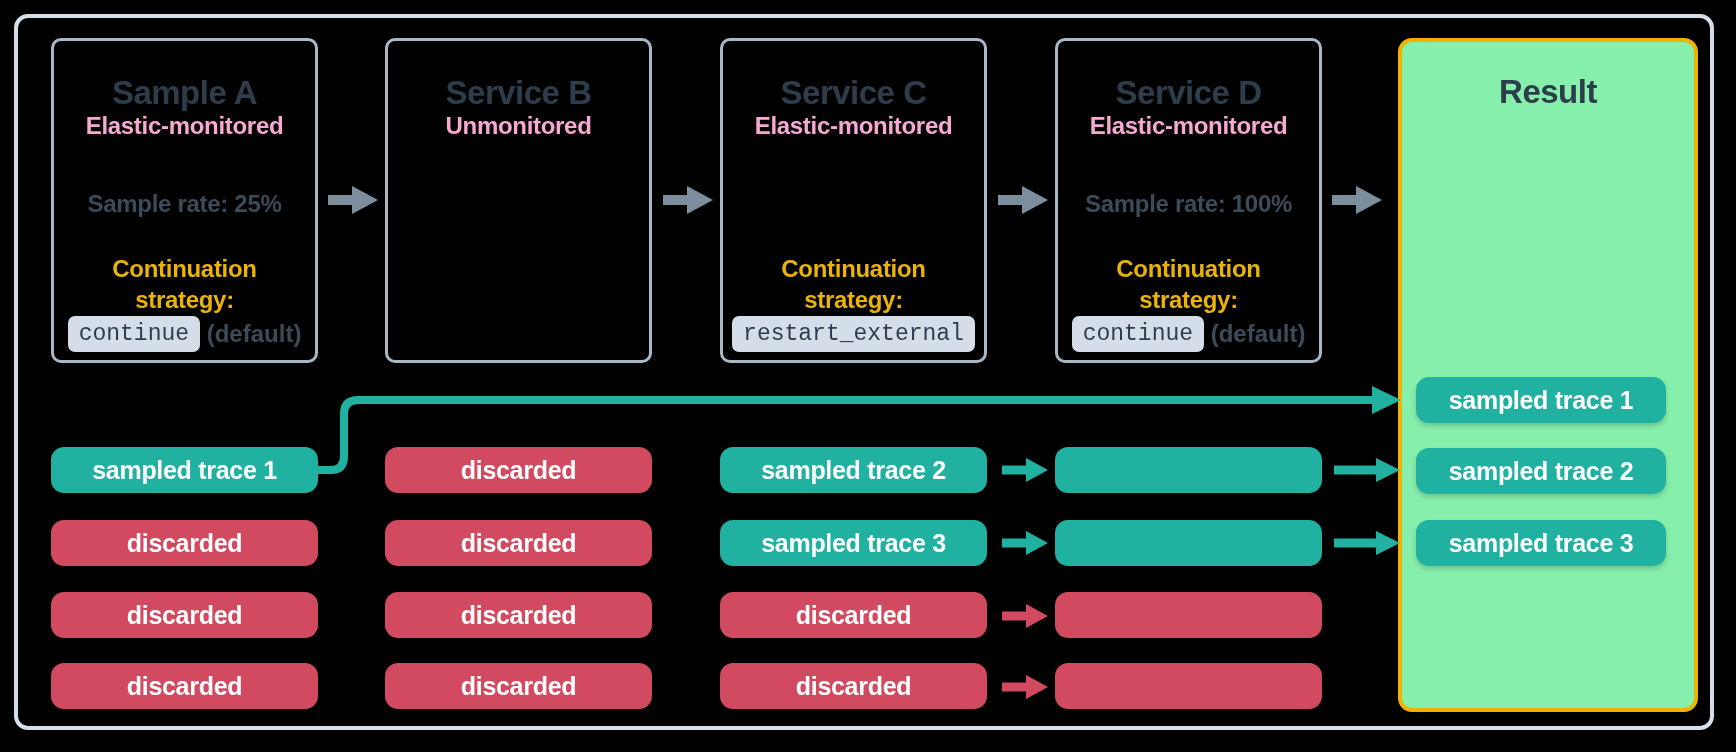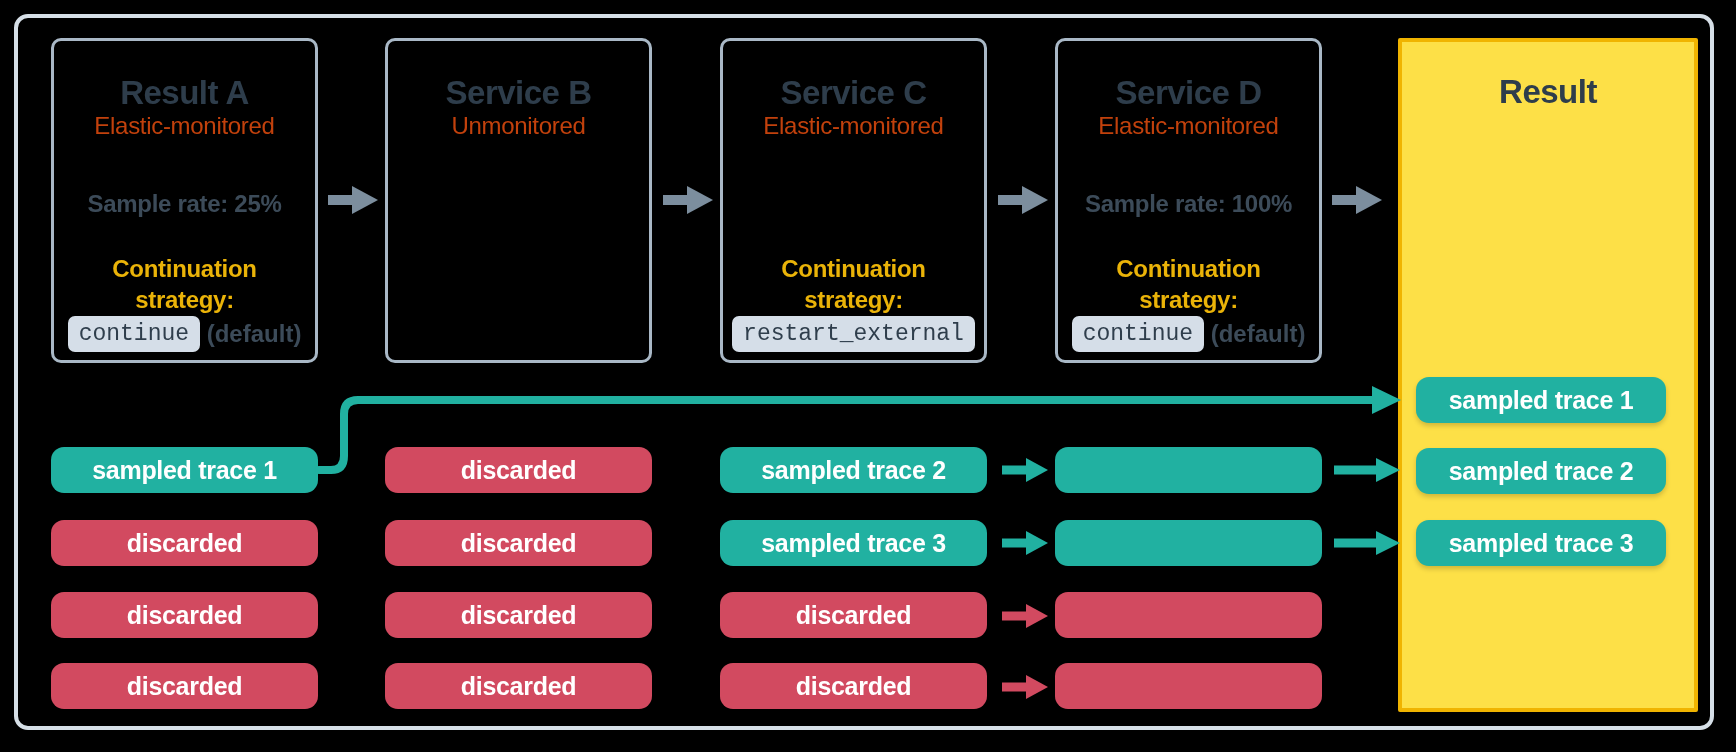--- a/index.html
+++ b/index.html
@@ -12,35 +12,35 @@
     border:4px solid #D6DFE7;border-radius:14px;box-sizing:border-box;
   }
   
   .svc-box{
     position:absolute;top:38px;width:267px;height:325px;box-sizing:border-box;
     border:3px solid #A9B8C6;border-radius:10px;
   }
   .bx-a{left:51px}.bx-b{left:385px}.bx-c{left:720px}.bx-d{left:1055px}
   .svc-box div,.result-box div{position:absolute;left:0;right:0;text-align:center;}
   .svc-title{top:32px;font-size:33px;font-weight:bold;color:#2E3D4B;letter-spacing:-0.5px;line-height:40px;}
-  .svc-sub{top:71px;font-size:24px;font-weight:normal;color:#c2410c;letter-spacing:-0.3px;line-height:28px;}
+  .svc-sub{top:71px;font-size:24px;font-weight:bold;color:#f9a8d4;letter-spacing:-0.3px;line-height:28px;}
   .svc-rate{top:149px;font-size:24px;font-weight:bold;color:#3C4B59;letter-spacing:-0.3px;line-height:28px;}
   .svc-cont{top:212px;font-size:24px;font-weight:bold;color:#eab308;letter-spacing:-0.3px;line-height:31px;
             width:170px;left:50%!important;right:auto!important;transform:translateX(-50%);}
   .svc-coderow{top:272px;font-size:24px;font-weight:bold;color:#3C4B59;line-height:38px;white-space:nowrap;}
   .code-pill{
     display:inline-block;background:#D5DEE8;color:#2F3E4C;border-radius:7px;
     font-family:"Liberation Mono","DejaVu Sans Mono",monospace;font-weight:normal;
     font-size:23px;padding:2px 11px;line-height:32px;vertical-align:middle;
   }
   .svc-default{vertical-align:middle;}
   
   .result-box{
     position:absolute;left:1398px;top:38px;width:300px;height:674px;box-sizing:border-box;
-    background:#fde047;border:4px solid #F0B400;border-radius:2px;
+    background:#86efac;border:4px solid #F0B400;border-radius:14px;
   }
   .result-title{top:30px;font-size:33px;font-weight:bold;color:#2E3D4B;letter-spacing:-0.5px;line-height:40px;}
   
   .pill{
     position:absolute;width:267px;height:46px;border-radius:13px;box-sizing:border-box;
     color:#fff;font-size:25px;font-weight:bold;letter-spacing:-0.3px;
     display:flex;align-items:center;justify-content:center;
   }
   .teal{background:#21B1A1}
   .red{background:#D24A60}
@@ -50,21 +50,21 @@
   .res0{top:377px}.res1{top:448px}.res2{top:520px}
   .arrow-layer{position:absolute;left:0;top:0;pointer-events:none;}
 </style>
 </head>
 <body>
 
 <div class="canvas">
   <div class="frame"></div>
 
   <div class="svc-box bx-a">
-    <div class="svc-title">Result A</div>
+    <div class="svc-title">Sample A</div>
     <div class="svc-sub">Elastic-monitored</div>
     <div class="svc-rate">Sample rate: 25%</div>
     <div class="svc-cont">Continuation strategy:</div>
     <div class="svc-coderow">
       <span class="code-pill">continue</span>
       <span class="svc-default"> <span>(default)</span></span>
     </div>
   </div>
 
   <div class="svc-box bx-b">

